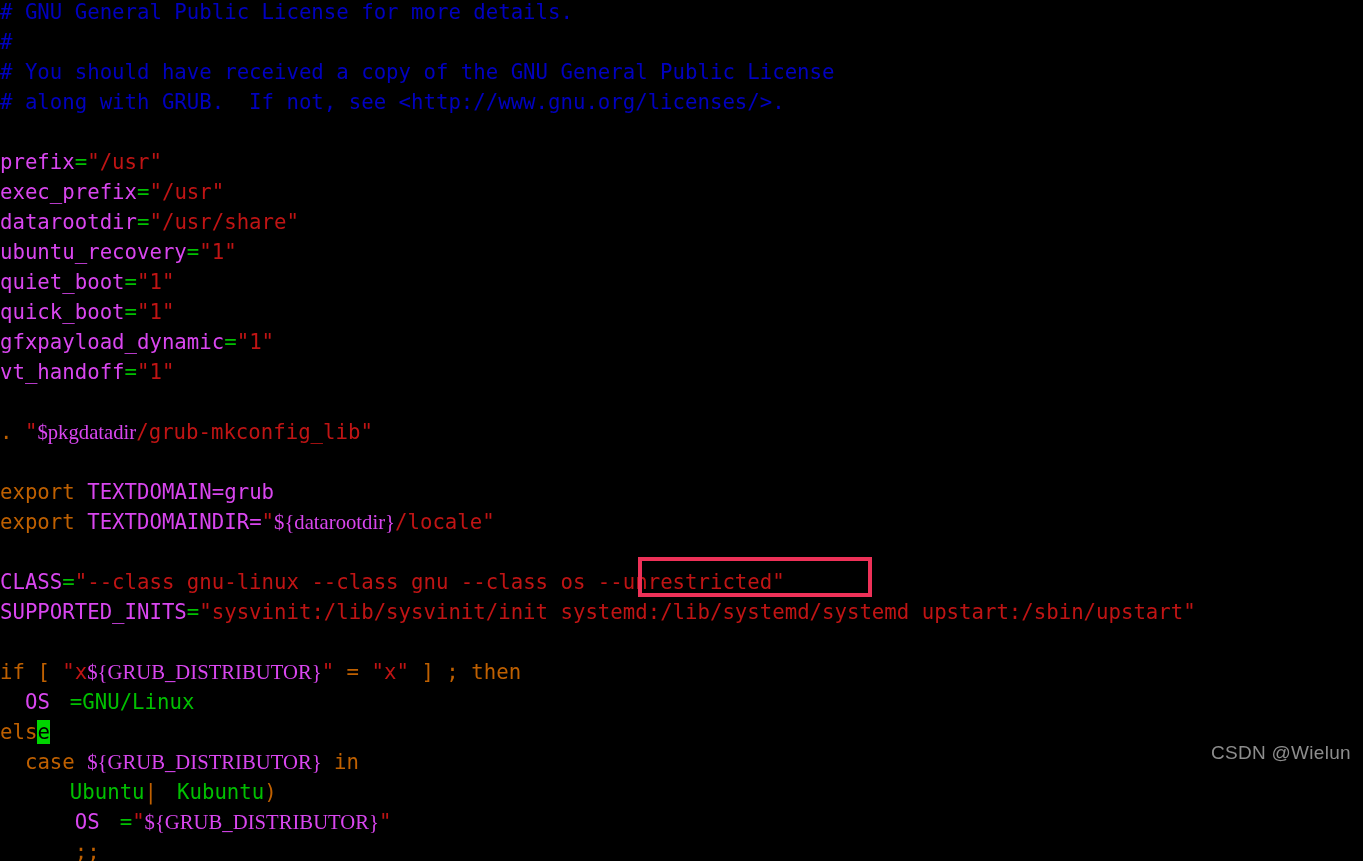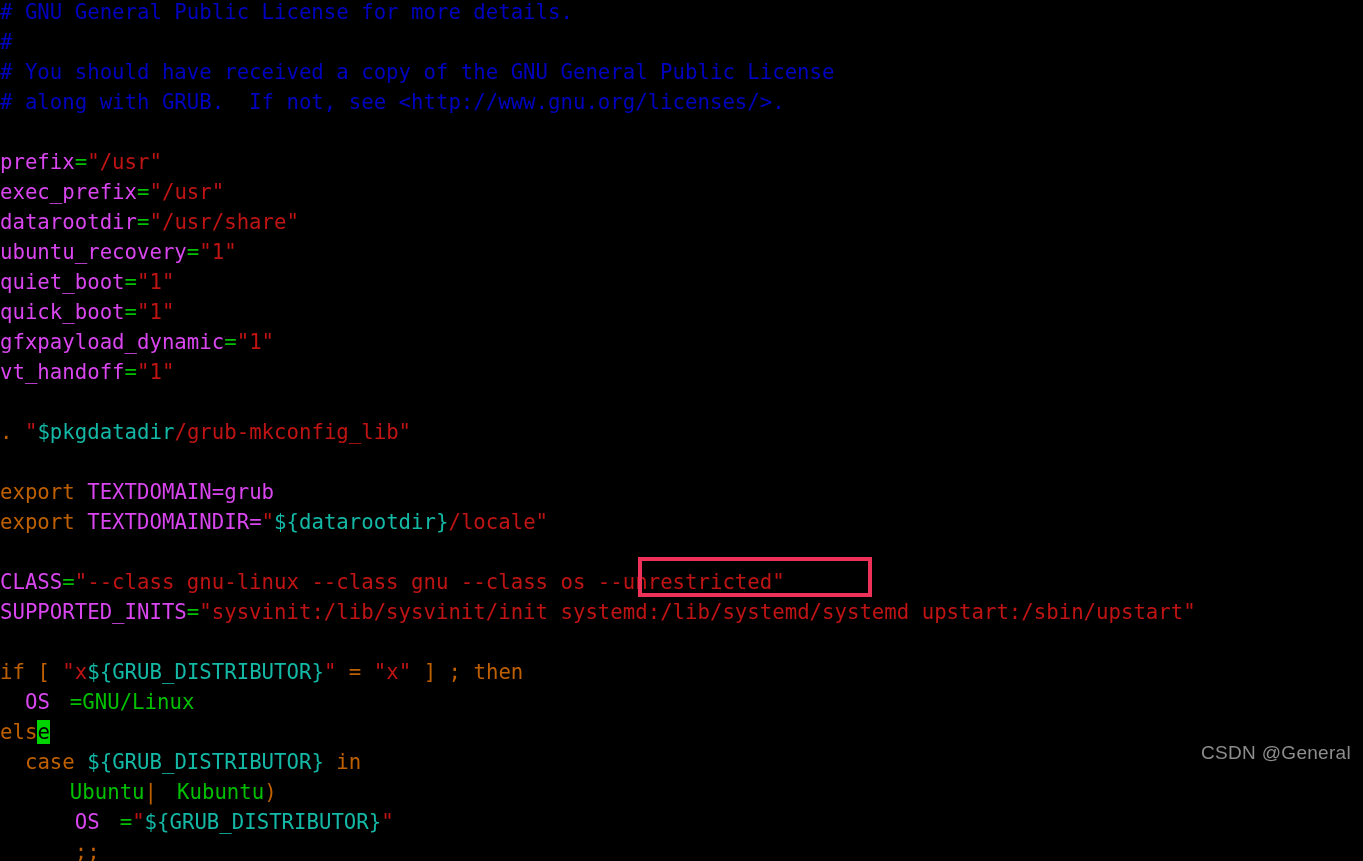--- a/index.html
+++ b/index.html
@@ -34,21 +34,21 @@
   .line {
     height: 30px;
     white-space: pre;
   }
   
   .cmt   { color: #0000c0; }
   .var   { color: #d946ef; }
   .op    { color: #00c000; }
   .str   { color: #c01414; }
   .kw    { color: #bf6000; }
-  .exp   { color: #14b8a6; }
+  .exp   { color: #d946ef; font-family: Liberation Serif, serif; }
   .grn   { color: #00c000; margin-left: 20px; }
   .plain { color: #bbbbbb; }
   .cursor {
     background: #00d400;
     color: #000000;
   }
   
   #annot-box {
     position: absolute;
     border: 4px solid #ee3158;
@@ -69,15 +69,15 @@
 </style>
 </head>
 <body>
 
 <div id="screen">
 
   <div id="code" style="font-size: 20.7px; line-height: 30px; top: -3px;"><div class="line"><span class="cmt"># GNU General Public License for more details.</span></div><div class="line"><span class="cmt">#</span></div><div class="line"><span class="cmt"># You should have received a copy of the GNU General Public License</span></div><div class="line"><span class="cmt"># along with GRUB.  If not, see &lt;http://www.gnu.org/licenses/&gt;.</span></div><div class="line">&nbsp;</div><div class="line"><span class="var">prefix</span><span class="op">=</span><span class="str">"/usr"</span></div><div class="line"><span class="var">exec_prefix</span><span class="op">=</span><span class="str">"/usr"</span></div><div class="line"><span class="var">datarootdir</span><span class="op">=</span><span class="str">"/usr/share"</span></div><div class="line"><span class="var">ubuntu_recovery</span><span class="op">=</span><span class="str">"1"</span></div><div class="line"><span class="var">quiet_boot</span><span class="op">=</span><span class="str">"1"</span></div><div class="line"><span class="var">quick_boot</span><span class="op">=</span><span class="str">"1"</span></div><div class="line"><span class="var">gfxpayload_dynamic</span><span class="op">=</span><span class="str">"1"</span></div><div class="line"><span class="var">vt_handoff</span><span class="op">=</span><span class="str">"1"</span></div><div class="line">&nbsp;</div><div class="line"><span class="kw">.</span><span class="plain"> </span><span class="str">"</span><span class="exp">$pkgdatadir</span><span class="str">/grub-mkconfig_lib"</span></div><div class="line">&nbsp;</div><div class="line"><span class="kw">export</span><span class="plain"> </span><span class="var">TEXTDOMAIN</span><span class="var">=</span><span class="var">grub</span></div><div class="line"><span class="kw">export</span><span class="plain"> </span><span class="var">TEXTDOMAINDIR</span><span class="var">=</span><span class="str">"</span><span class="exp">${datarootdir}</span><span class="str">/locale"</span></div><div class="line">&nbsp;</div><div class="line"><span class="var">CLASS</span><span class="op">=</span><span class="str">"--class gnu-linux --class gnu --class os --unrestricted"</span></div><div class="line"><span class="var">SUPPORTED_INITS</span><span class="op">=</span><span class="str">"sysvinit:/lib/sysvinit/init systemd:/lib/systemd/systemd upstart:/sbin/upstart"</span></div><div class="line">&nbsp;</div><div class="line"><span class="kw">if</span><span class="plain"> </span><span class="kw">[</span><span class="plain"> </span><span class="str">"x</span><span class="exp">${GRUB_DISTRIBUTOR}</span><span class="str">"</span><span class="plain"> </span><span class="kw">=</span><span class="plain"> </span><span class="str">"x"</span><span class="plain"> </span><span class="kw">]</span><span class="plain"> </span><span class="kw">;</span><span class="plain"> </span><span class="kw">then</span></div><div class="line"><span class="plain">  </span><span class="var">OS</span><span class="grn">=GNU/Linux</span></div><div class="line"><span class="kw">els</span><span class="cursor">e</span></div><div class="line"><span class="plain">  </span><span class="kw">case</span><span class="plain"> </span><span class="exp">${GRUB_DISTRIBUTOR}</span><span class="plain"> </span><span class="kw">in</span></div><div class="line"><span class="plain">    </span><span class="grn">Ubuntu</span><span class="kw">|</span><span class="grn">Kubuntu</span><span class="kw">)</span></div><div class="line"><span class="plain">      </span><span class="var">OS</span><span class="grn">=</span><span class="str">"</span><span class="exp">${GRUB_DISTRIBUTOR}</span><span class="str">"</span></div><div class="line"><span class="plain">      </span><span class="kw">;;</span></div></div>
 
   <div id="annot-box" style="left: 638px; top: 557px; width: 234px; height: 40px; border-color: rgb(238, 49, 88); border-width: 4px;"></div>
 
-  <div id="watermark" style="color: rgb(141, 141, 141);">CSDN @General</div>
+  <div id="watermark" style="color: rgb(141, 141, 141);">CSDN @Wielun</div>
 
 </div>
 
 </body></html>

